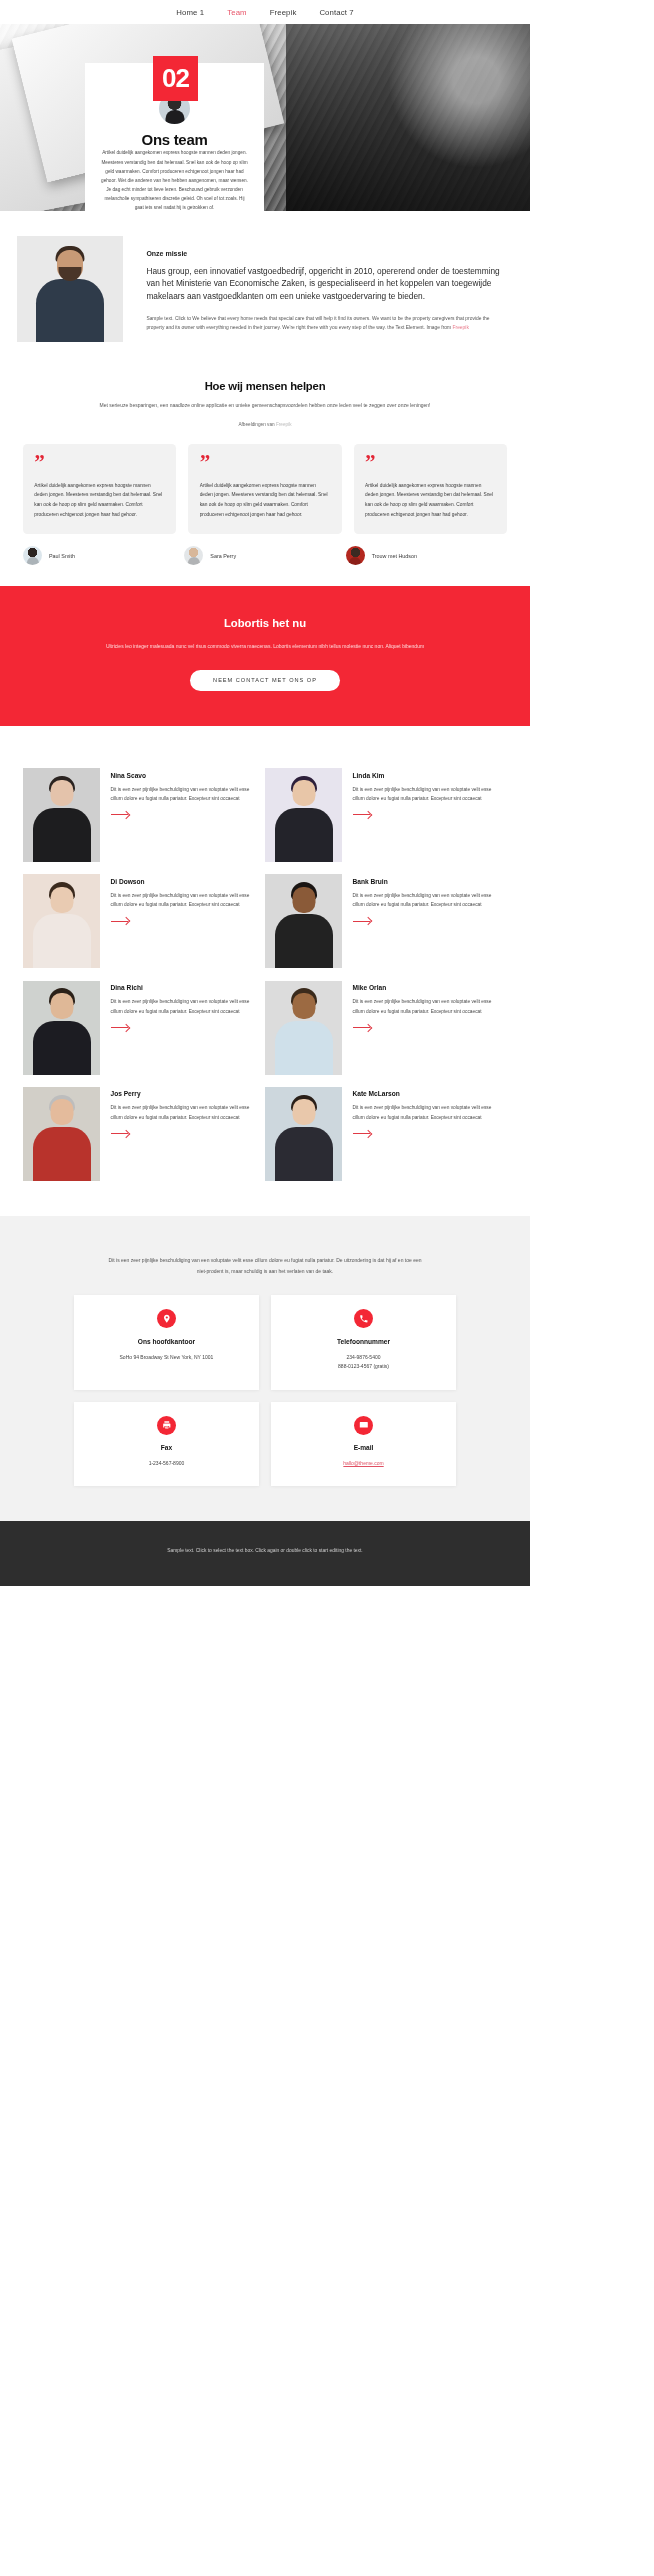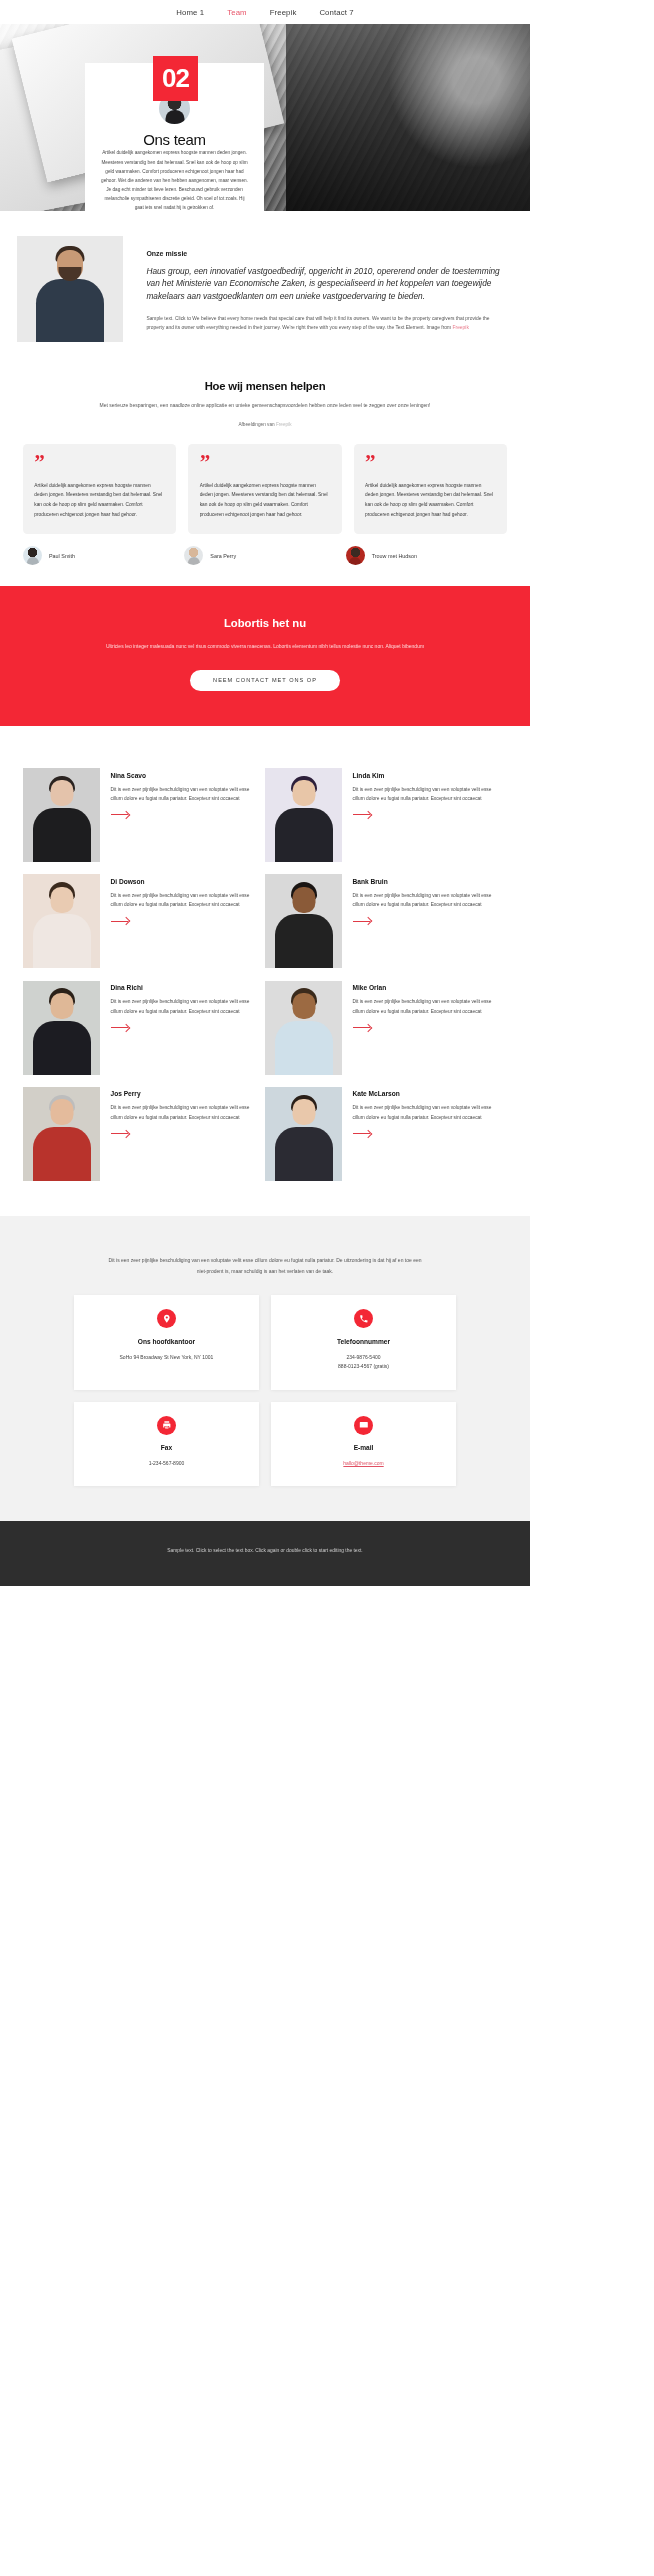--- a/index.html
+++ b/index.html
@@ -42,38 +42,38 @@
   .hero-card { position:absolute; left:85px; top:39px; width:179px; background:#fff;
     padding:30px 10.5px 12.2px; text-align:center; z-index:3; }
   .badge02 { position:absolute; left:153px; top:32px; width:45px; height:45px;
     background:#f32735; color:#fff; font-size:26px; font-weight:bold; z-index:4;
     display:flex; align-items:center; justify-content:center; letter-spacing:-0.9px; }
   .hero-avatar { width:31px; height:31px; border-radius:50%; margin:0 auto 7px;
     background:radial-gradient(circle at 50% 32%, #2c2a28 0 26%, #c9d3da 27% 100%);
     position:relative; overflow:hidden; }
   .hero-avatar:after{content:"";position:absolute;left:50%;top:55%;width:19px;height:21px;
     transform:translateX(-50%);border-radius:8.7px 8.7px 0 0;background:#1d1d1f;}
-  .hero-title { font-size:15px; font-weight:normal; color:#111; margin-bottom:0; letter-spacing:-0.3px;}
+  .hero-title { font-size:15px; font-weight:bold; color:#111; margin-bottom:0; letter-spacing:-0.3px;}
   .hero-text { font-size:4.7px; line-height:1.95; color:#4a4a4a; padding:0 5.2px; }
 
   
   .mission { display:flex; gap:0; padding:24.4px 17.4px 30px; align-items:flex-start; }
   .mission-photo { width:106px; height:106px; flex:none; background:#e9e9e9;
     position:relative; overflow:hidden; }
   .mission-photo .head{position:absolute;left:50%;top:14px;width:26px;height:30px;
     transform:translateX(-50%);border-radius:12.2px;background:#c89a76;}
   .mission-photo .hair{position:absolute;left:50%;top:10.5px;width:29px;height:15.7px;
     transform:translateX(-50%);border-radius:14px 14px 3.5px 3.5px;background:#3a2a20;}
   .mission-photo .beard{position:absolute;left:50%;top:31px;width:23px;height:14px;
     transform:translateX(-50%);border-radius:0 0 11.3px 11.3px;background:#4a3528;}
   .mission-photo .body{position:absolute;left:50%;bottom:0;width:68px;height:63px;
     transform:translateX(-50%);border-radius:24.4px 24.4px 0 0;background:#2f3b4a;}
   .mission-body { flex:1; padding:14px 8.7px 0 23px; }
   .mission-kicker { font-size:7px; font-weight:bold; color:#1a1a1a; margin-bottom:7.8px; }
-  .mission-lead { font-size:8.3px; line-height:1.55; color:#2b2b2b; margin-bottom:10.5px;font-style:italic; }
+  .mission-lead { font-size:8.3px; line-height:1.55; color:#2b2b2b; margin-bottom:10.5px; }
   .mission-small { font-size:4.9px; line-height:1.95; color:#555; }
   .mission-small .lnk { color:#e8798a; }
 
   
   .sec-head { text-align:center; padding:8.7px 52px 0; }
   .sec-title { font-size:11.3px; font-weight:bold; color:#111; letter-spacing:-0.2px; }
   .sec-sub { font-size:5px; line-height:2; color:#555; margin-top:7.8px; padding:0 26px;}
   .credit { font-size:4.7px; color:#666; margin-top:11.3px; }
   .credit .lnk { color:#bbb; }
 

